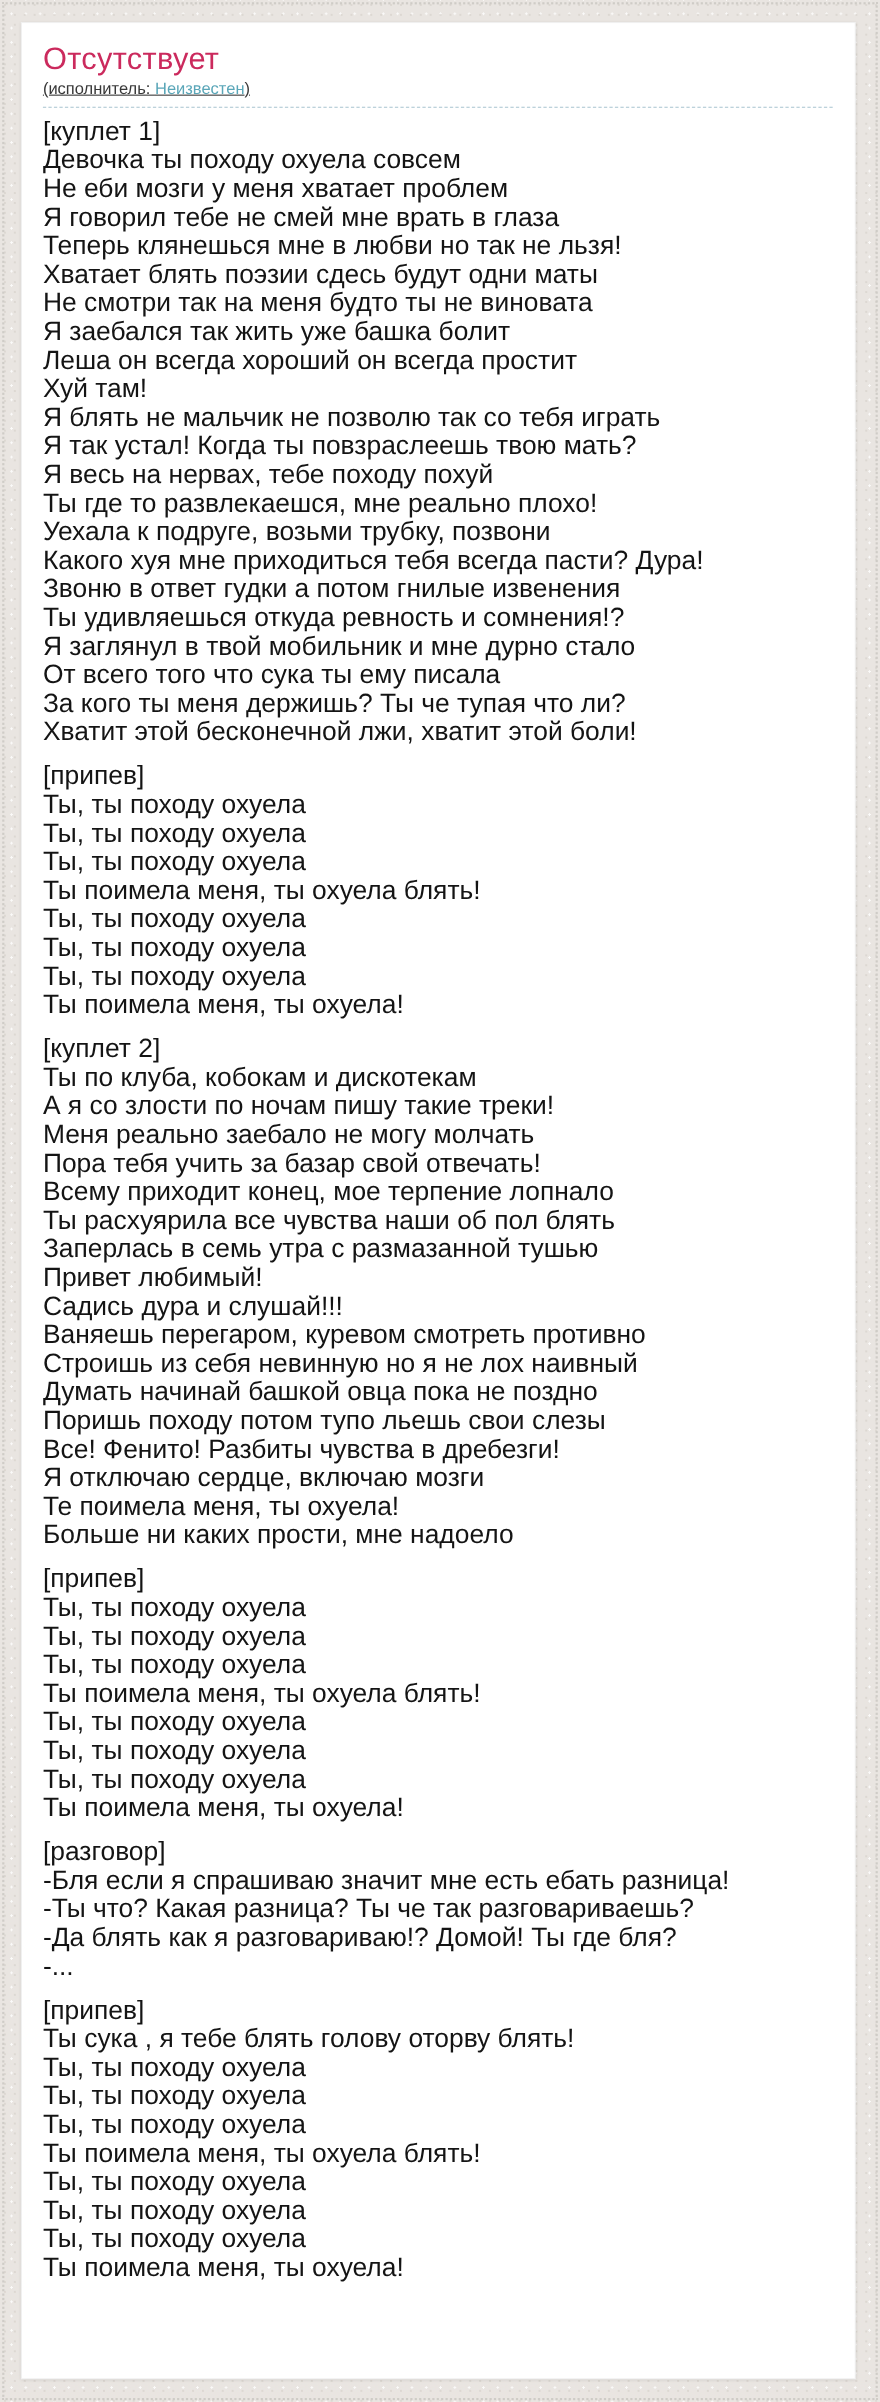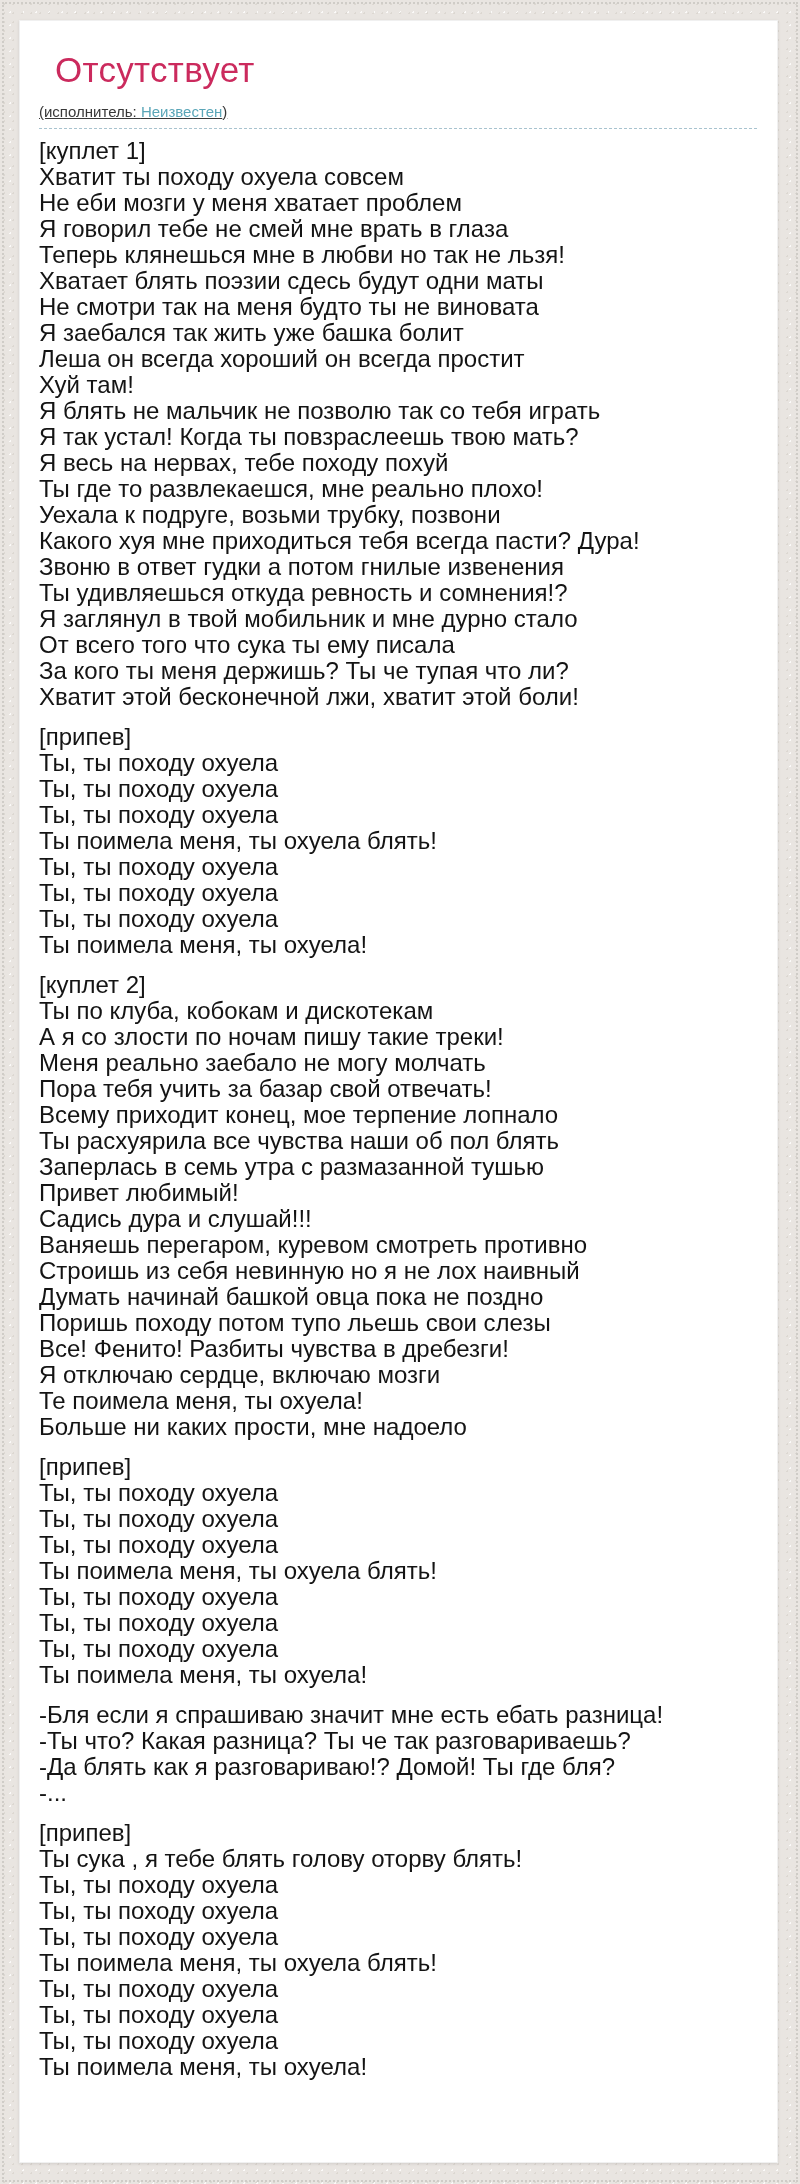--- a/index.html
+++ b/index.html
@@ -32,22 +32,22 @@
     width: 759px;
     height: 2143px;
     box-sizing: border-box;
     background: var(--card_bg, #ffffff);
     border: 1px solid rgba(0,0,0,0.06);
     box-shadow: 0 1px 3px rgba(0,0,0,0.10);
     padding: 17px 20px 24px 19px;
     overflow: hidden;
   }
   .page-title {
-    margin: 16px;
-    font-size: 35px;
+    margin: 0;
+    font-size: 28px;
     font-weight: normal;
     line-height: 32px;
     letter-spacing: 0.3px;
     color: var(--title, #cb2a5d);
   }
   .artist-line {
     margin: 1px 0 0 0;
     font-size: 15px;
     line-height: 19px;
     color: var(--artist_text, #383838);
@@ -78,21 +78,21 @@
 
 <div class="dotted-frame"></div>
 
 <div class="card">
   <h1 class="page-title">Отсутствует</h1>
   <p class="artist-line"><span>(исполнитель: </span><a class="artist-link">Неизвестен</a><span>)</span></p>
 
   <div class="lyrics">
       <div class="lyrics-section">
         <div class="line">[куплет 1]</div>
-        <div class="line">Хватит ты походу охуела совсем</div>
+        <div class="line">Девочка ты походу охуела совсем</div>
         <div class="line">Не еби мозги у меня хватает проблем</div>
         <div class="line">Я говорил тебе не смей мне врать в глаза</div>
         <div class="line">Теперь клянешься мне в любви но так не льзя!</div>
         <div class="line">Хватает блять поэзии сдесь будут одни маты</div>
         <div class="line">Не смотри так на меня будто ты не виновата</div>
         <div class="line">Я заебался так жить уже башка болит</div>
         <div class="line">Леша он всегда хороший он всегда простит</div>
         <div class="line">Хуй там!</div>
         <div class="line">Я блять не мальчик не позволю так со тебя играть</div>
         <div class="line">Я так устал! Когда ты повзраслеешь твою мать?</div>
@@ -143,20 +143,21 @@
         <div class="line">Ты, ты походу охуела</div>
         <div class="line">Ты, ты походу охуела</div>
         <div class="line">Ты, ты походу охуела</div>
         <div class="line">Ты поимела меня, ты охуела блять!</div>
         <div class="line">Ты, ты походу охуела</div>
         <div class="line">Ты, ты походу охуела</div>
         <div class="line">Ты, ты походу охуела</div>
         <div class="line">Ты поимела меня, ты охуела!</div>
       </div>
       <div class="lyrics-section">
+        <div class="line">[разговор]</div>
         <div class="line">-Бля если я спрашиваю значит мне есть ебать разница!</div>
         <div class="line">-Ты что? Какая разница? Ты че так разговариваешь?</div>
         <div class="line">-Да блять как я разговариваю!? Домой! Ты где бля?</div>
         <div class="line">-...</div>
       </div>
       <div class="lyrics-section">
         <div class="line">[припев]</div>
         <div class="line">Ты сука , я тебе блять голову оторву блять!</div>
         <div class="line">Ты, ты походу охуела</div>
         <div class="line">Ты, ты походу охуела</div>

